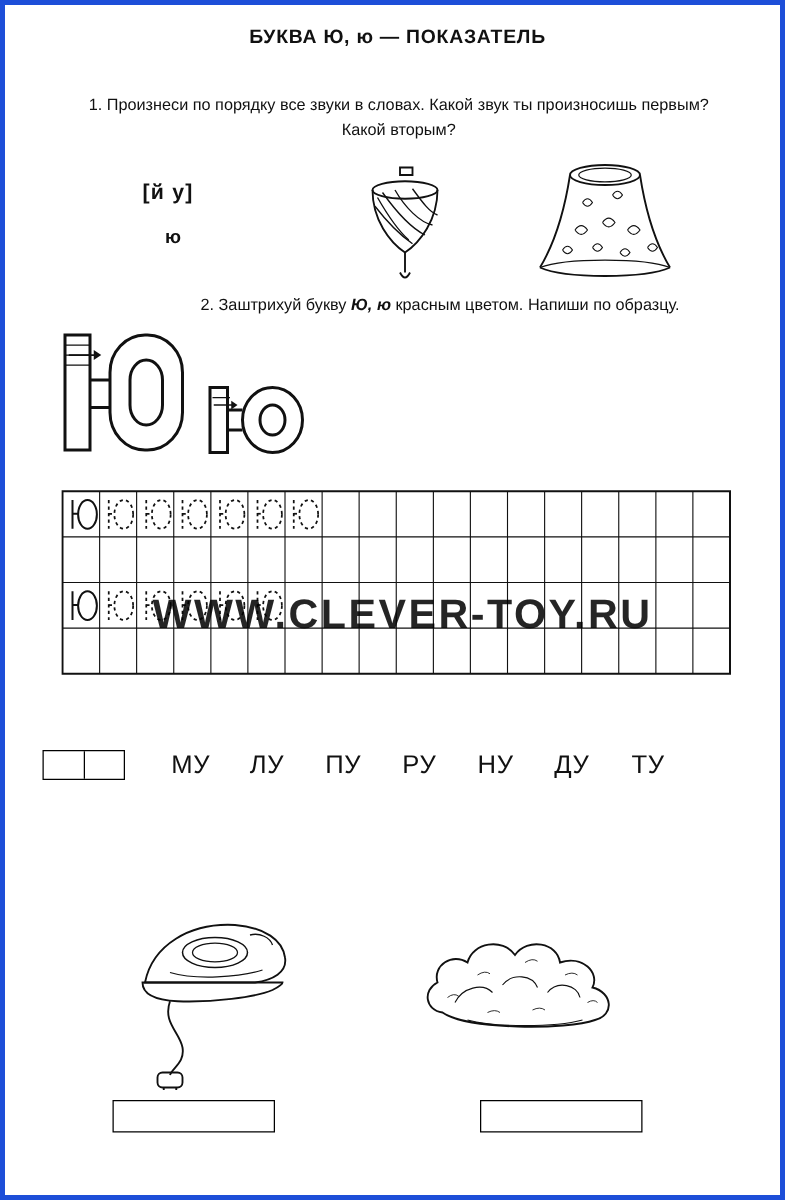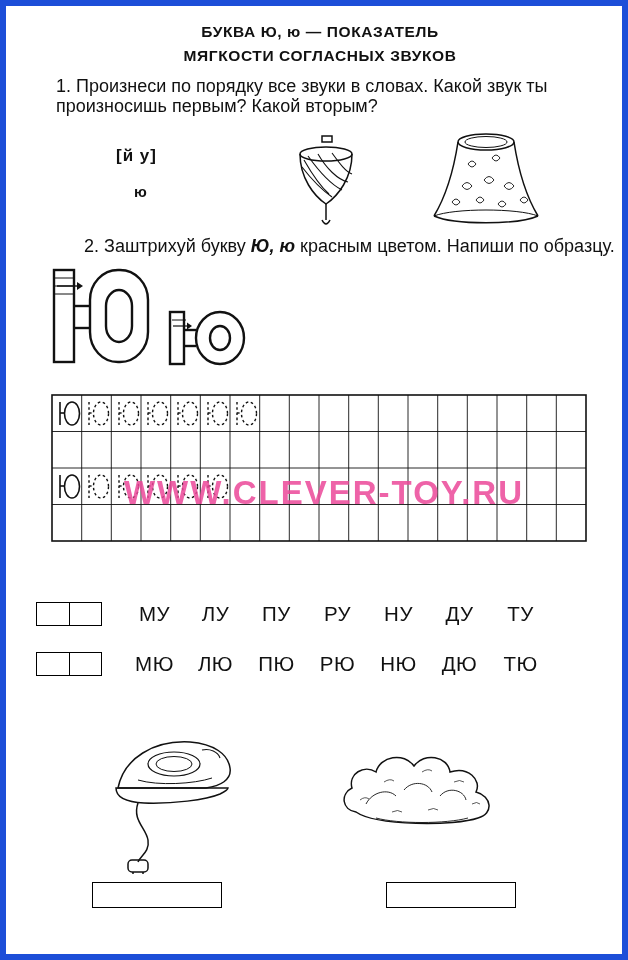--- a/index.html
+++ b/index.html
@@ -13,39 +13,40 @@
     position: relative;
     font-family: "Liberation Sans", sans-serif;
     color: #111111;
     overflow: hidden;
   }
   .page {
     position: absolute;
     left: 0; top: 0;
     width: 628px;
     height: 960px;
-    border: 6px solid #1d4ed8;
+    border: 4px solid #1d4ed8;
     box-sizing: border-box;
   }
   .title {
     position: absolute;
     left: 60px;
     top: 14px;
     width: 508px;
     text-align: center;
     font-weight: bold;
     font-size: 15.5px;
     letter-spacing: 0.6px;
     line-height: 24px;
   }
 
   .task {
     position: absolute;
-    font-size: 18px;
+    font-size: 13px;
     line-height: 20px;
+    text-align: center;
   }
   .task i { font-style: italic; font-weight: bold; }
   .task .num { }
 
   
   #task1 { left: 50px; top: 70px; width: 530px; }
   .phon {
     position: absolute;
     left: 110px;
     top: 140px;
@@ -78,21 +79,21 @@
   }
   .watermark {
     position: absolute;
     left: 38px;
     top: 468px;
     width: 560px;
     text-align: center;
     font-size: 33px;
     font-weight: bold;
     letter-spacing: 2px;
-    color: #ec4899;
+    color: #000000;
     opacity: 0.85;
     pointer-events: none;
     white-space: nowrap;
   }
 
   
   #task3 { left: 50px; top: 563px; width: 540px; }
 
   .syl-row {
     position: absolute;
@@ -146,21 +147,20 @@
     font-size: 12.5px;
   }
 </style>
 </head>
 <body>
 
 <div class="page">
 
   <div class="title">
     <div>БУКВА Ю, ю — ПОКАЗАТЕЛЬ</div>
-    <div>МЯГКОСТИ СОГЛАСНЫХ ЗВУКОВ</div>
   </div>
 
   <div class="task" id="task1">
     <span class="num">1.</span>
     <span>Произнеси по порядку все звуки в словах. Какой звук ты произносишь первым? Какой вторым?</span>
   </div>
 
   <div class="phon">[й у]</div>
   <div class="phon-small">ю</div>
 
@@ -334,33 +334,20 @@
     </div>
     <div class="syl">МУ</div>
     <div class="syl">ЛУ</div>
     <div class="syl">ПУ</div>
     <div class="syl">РУ</div>
     <div class="syl">НУ</div>
     <div class="syl">ДУ</div>
     <div class="syl">ТУ</div>
   </div>
 
-  <div class="syl-row r2">
-    <div class="sylbox">
-      <span></span>
-      <span></span>
-    </div>
-    <div class="syl">МЮ</div>
-    <div class="syl">ЛЮ</div>
-    <div class="syl">ПЮ</div>
-    <div class="syl">РЮ</div>
-    <div class="syl">НЮ</div>
-    <div class="syl">ДЮ</div>
-    <div class="syl">ТЮ</div>
-  </div>
 
 
   <div class="iron">
     <svg width="150" height="150" viewBox="0 0 150 150">
       <g fill="none" stroke="#111" stroke-width="1.5">
         <path d="M16 64 C22 34 52 16 88 18 C112 20 126 30 128 44 C130 56 118 62 104 64 Z"></path>
         <path d="M14 64 C14 72 22 78 42 79 C70 80 104 76 118 70 C124 67 126 65 126 64 Z"></path>
         <ellipse cx="72" cy="40" rx="26" ry="12" stroke-width="1.2"></ellipse>
         <ellipse cx="72" cy="40" rx="18" ry="7.5" stroke-width="1"></ellipse>
         <path d="M100 26 C108 24 116 28 118 34" stroke-width="1.1"></path>

